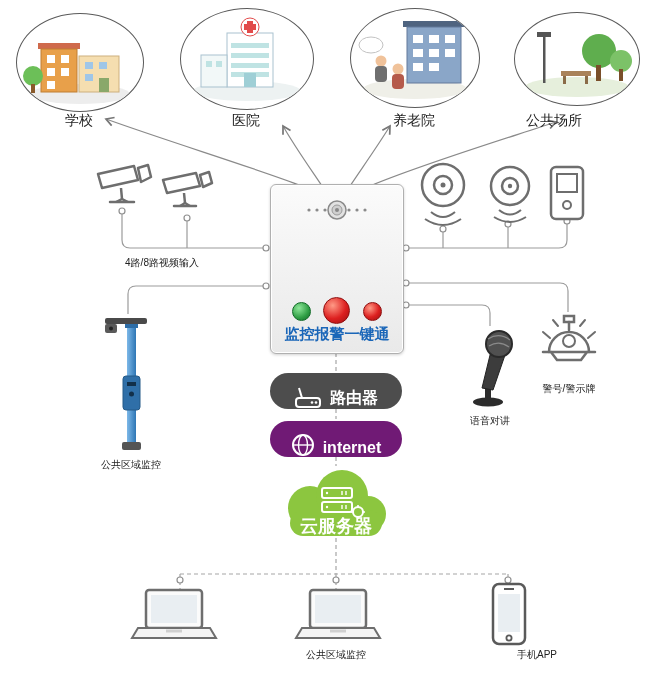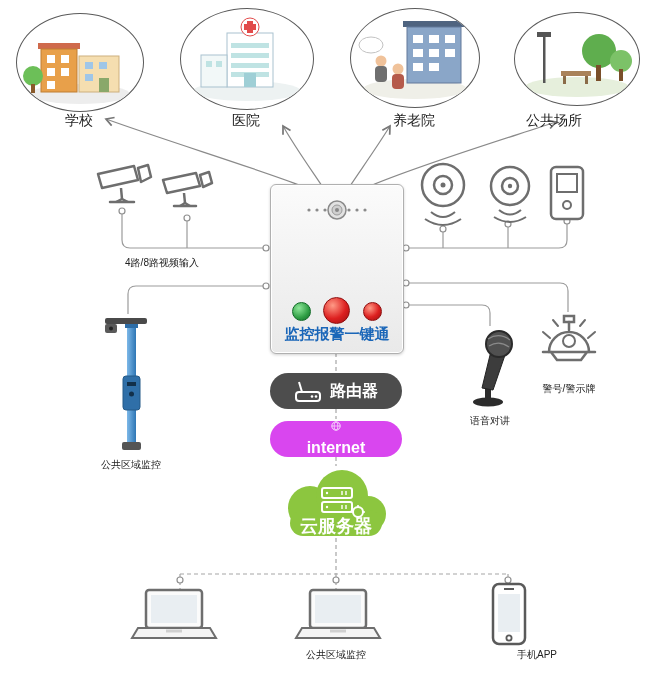--- a/index.html
+++ b/index.html
@@ -16,24 +16,24 @@
   .device-title{position:absolute;left:0;right:0;top:140px;text-align:center;
           color:#1a66b8;font-weight:bold;font-size:15px;}
   .led{position:absolute;border-radius:50%;}
   .led-green{left:21px;top:117px;width:17px;height:17px;border:1px solid #0e6b24;
           background:radial-gradient(circle at 35% 30%, #8fe79a, #2f9e44 60%, #16672a);}
   .led-red-big{left:52px;top:112px;width:25px;height:25px;border:1px solid #8f0d0d;
           background:radial-gradient(circle at 35% 30%, #ff9a86, #dd2020 55%, #9c0f0f);}
   .led-red-small{left:92px;top:117px;width:17px;height:17px;border:1px solid #8f0d0d;
           background:radial-gradient(circle at 35% 30%, #ff9a86, #dd2020 55%, #9c0f0f);}
   .pill{position:absolute;left:270px;width:132px;height:36px;border-radius:18px;
-          display:flex;align-items:center;justify-content:center;gap:8px;
+          display:flex;align-items:flex-end;justify-content:center;gap:8px;
           color:#fff;font-weight:bold;font-size:16px;}
   .pill-router{top:373px;background:#4d4d4d;}
-  .pill-internet{top:421px;background:#d946ef;flex-direction:column;}
+  .pill-internet{top:421px;background:#701a75;}
   .cloud-label{position:absolute;left:336px;top:514px;transform:translateX(-50%);
           color:#fff;font-weight:bold;font-size:18px;}
   svg{display:block;}
 </style>
 </head>
 <body>
 
 <div class="canvas">
 
   <svg class="wires" width="668" height="679">

